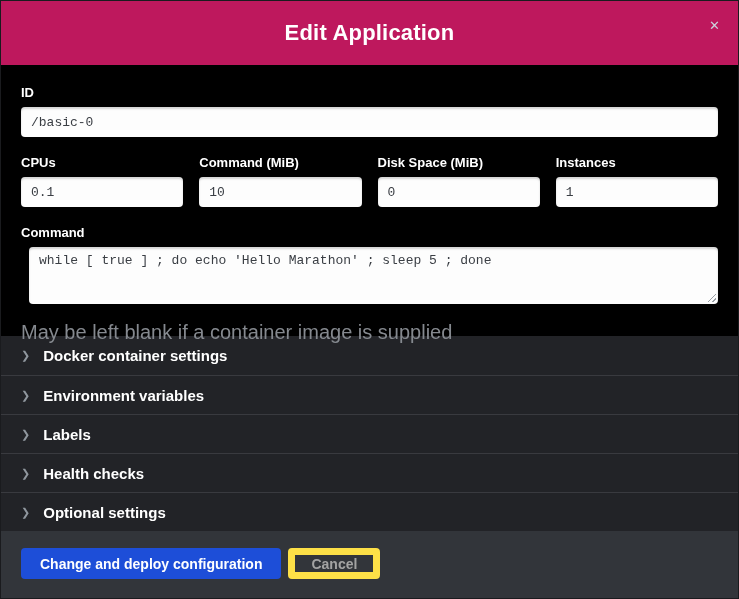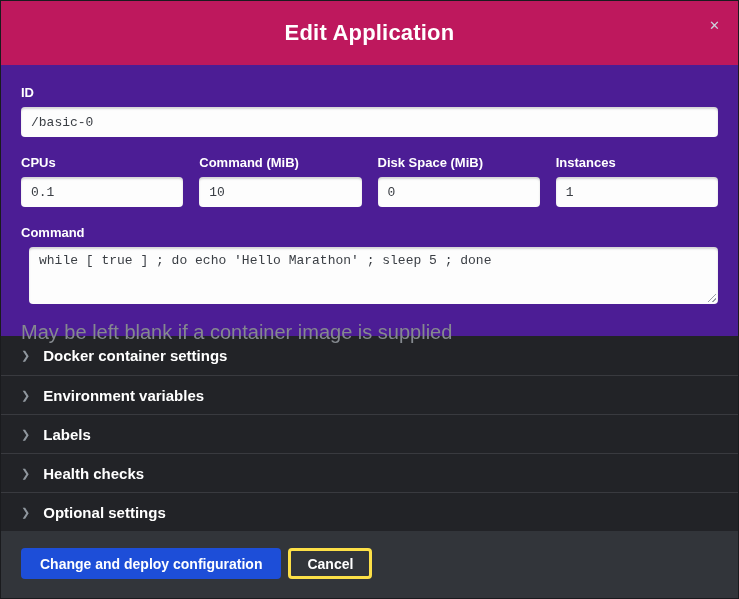--- a/index.html
+++ b/index.html
@@ -31,21 +31,21 @@
   .close-btn {
     position:absolute; top:14px; right:14px;
     background:none; border:0; cursor:pointer;
     color:#ccd3dc; font-size:13px; font-weight:700;
     line-height:1; padding:4px;
     font-family:"DejaVu Sans",sans-serif;
   }
   
   .modal-body {
     height:271px;
-    background:#4c1d95;
+    background:#000000;
     padding:20px 20px 15px;
   }
   .field-label {
     display:block;
     font-size:13px; font-weight:700; color:#ffffff;
     margin-bottom:7px;
   }
   .text-input, .text-area {
     width:100%;
     border:0; border-radius:4px;
@@ -106,22 +106,22 @@
     border-radius:4px;
     font-size:14px; font-weight:600;
     font-family:"Liberation Sans","DejaVu Sans",sans-serif;
     cursor:pointer;
   }
   .btn-primary {
     background:#1d4ed8; color:#ffffff;
     border:0; padding:0 19px;
   }
   .btn-default {
-    background:transparent; color:#ffffff;
-    border:3px solid #fde047; padding:0 16px;
+    background:transparent; color:#a3a3a3;
+    border:7px solid #fde047; padding:0 16px;
   }
 </style>
 </head>
 <body>
 
 <div class="modal">
 
   <div class="modal-header">
     <div class="modal-title">Edit Application</div>
     <button class="close-btn">✕</button>

